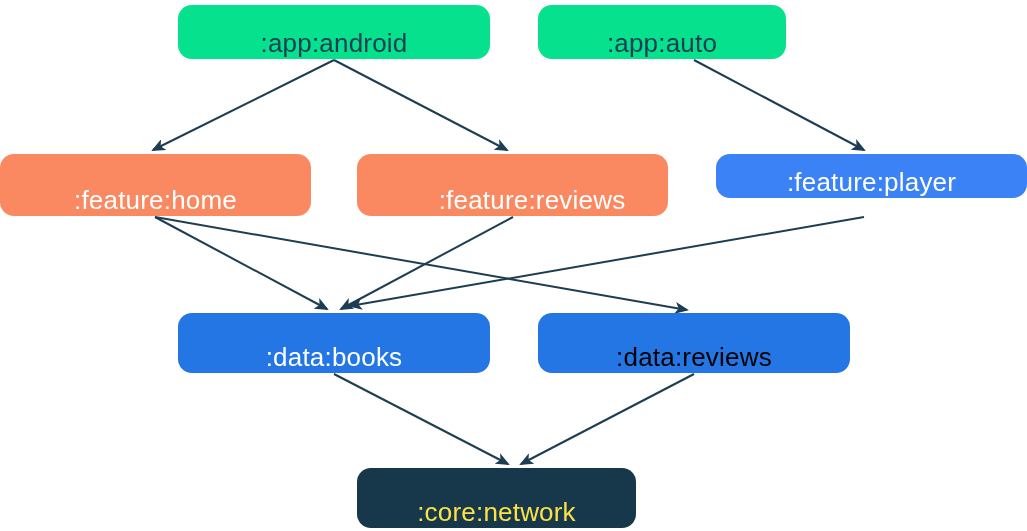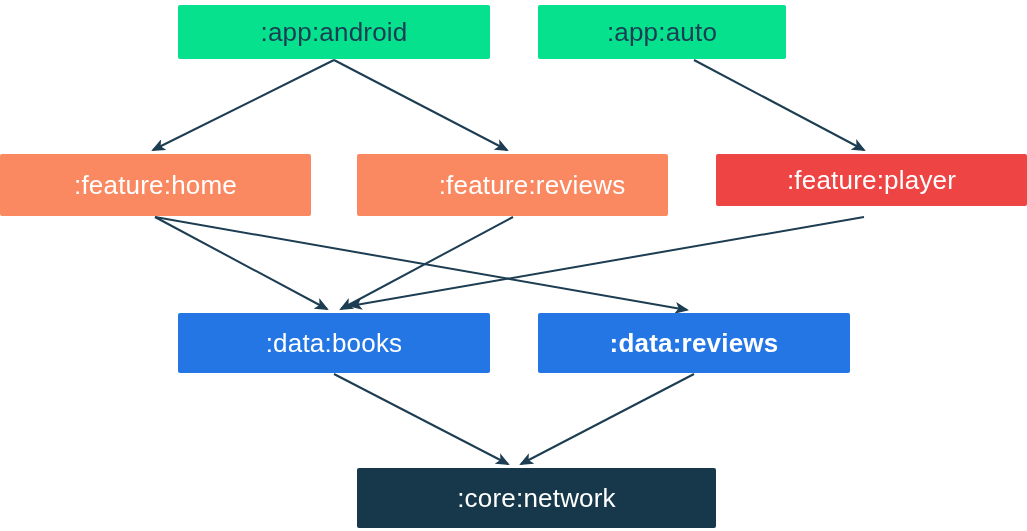--- a/index.html
+++ b/index.html
@@ -19,23 +19,23 @@
     position: absolute;
     left: 0;
     top: 0;
     width: 1027px;
     height: 531px;
     pointer-events: none;
   }
   .node {
     position: absolute;
     display: flex;
-    align-items: center;
+    align-items: flex-end;
     justify-content: center;
-    border-radius: 2px;
+    border-radius: 14px;
     font-size: 26px;
     font-weight: 400;
     letter-spacing: 0.2px;
     white-space: nowrap;
     box-sizing: border-box;
   }
 </style>
 </head>
 <body>
 
@@ -64,26 +64,26 @@
       </div>
       <div class="node" style="left: 538px; top: 5px; width: 248px; height: 54px; background: rgb(5, 225, 140); color: rgb(28, 61, 82);">
         <span>:app:auto</span>
       </div>
       <div class="node" style="left: 0px; top: 154px; width: 311px; height: 62px; background: rgb(250, 137, 98); color: rgb(255, 255, 255);">
         <span>:feature:home</span>
       </div>
       <div class="node" style="left: 357px; top: 154px; width: 311px; height: 62px; background: rgb(250, 137, 98); color: rgb(255, 255, 255); padding-left: 39px;">
         <span>:feature:reviews</span>
       </div>
-      <div class="node" style="left: 716px; top: 154px; width: 311px; height: 52px; background: #ef4444; color: rgb(255, 255, 255);">
+      <div class="node" style="left: 716px; top: 154px; width: 311px; height: 44px; background: #3b82f6; color: rgb(255, 255, 255);">
         <span>:feature:player</span>
       </div>
       <div class="node" style="left: 178px; top: 313px; width: 312px; height: 60px; background: rgb(35, 118, 228); color: #ffffff;">
         <span>:data:books</span>
       </div>
-      <div class="node" style="left: 538px; top: 313px; width: 312px; height: 60px; background: rgb(35, 118, 228); color: #ffffff; font-weight: bold;">
+      <div class="node" style="left: 538px; top: 313px; width: 312px; height: 60px; background: rgb(35, 118, 228); color: #000000;">
         <span>:data:reviews</span>
       </div>
-      <div class="node" style="left: 357px; top: 468px; width: 359px; height: 60px; background: rgb(22, 56, 74); color: #ffffff;">
+      <div class="node" style="left: 357px; top: 468px; width: 279px; height: 60px; background: rgb(22, 56, 74); color: #fde047;">
         <span>:core:network</span>
       </div>
     </div>
 </div>
 
 </body></html>

